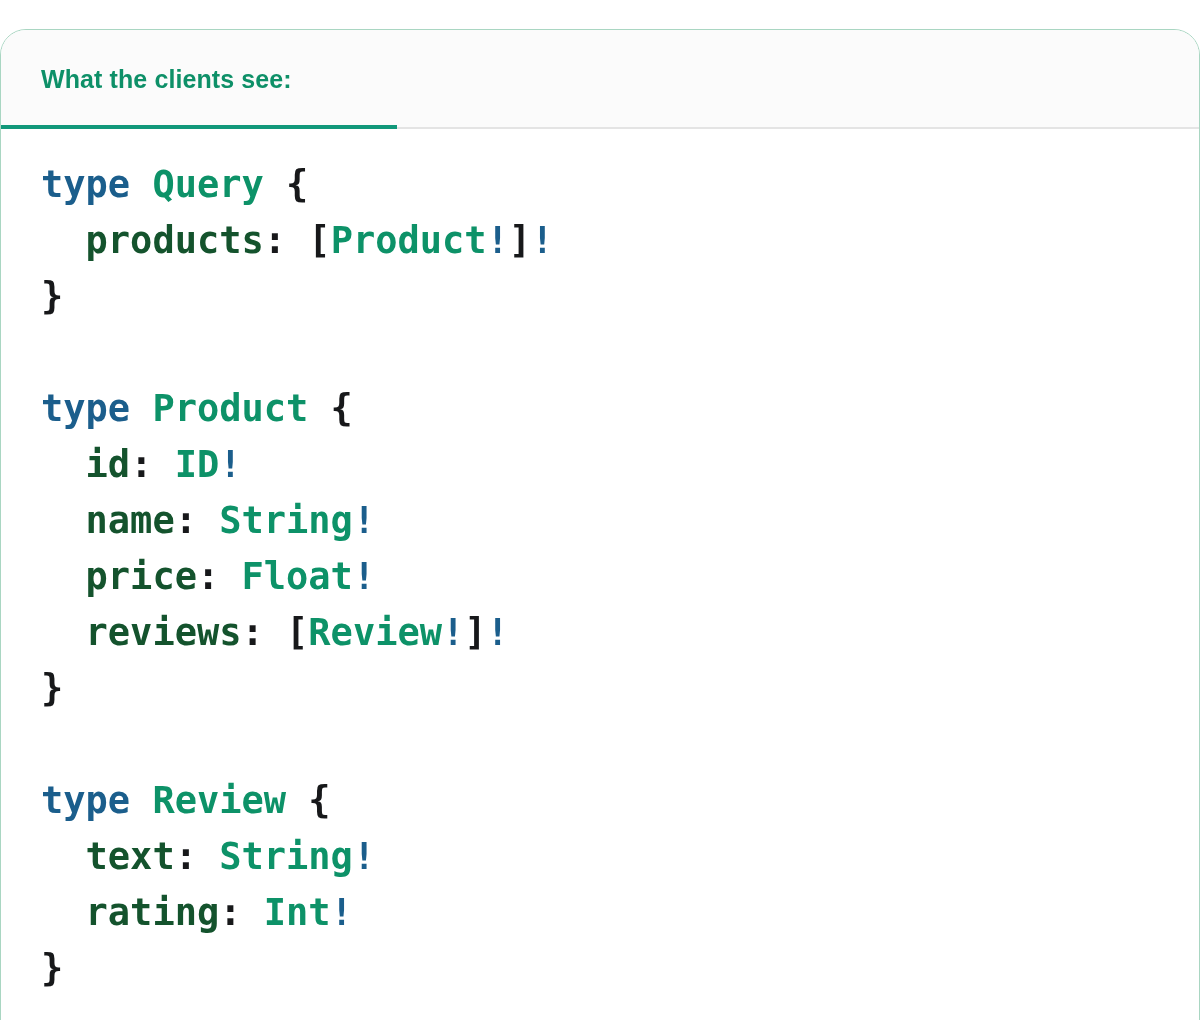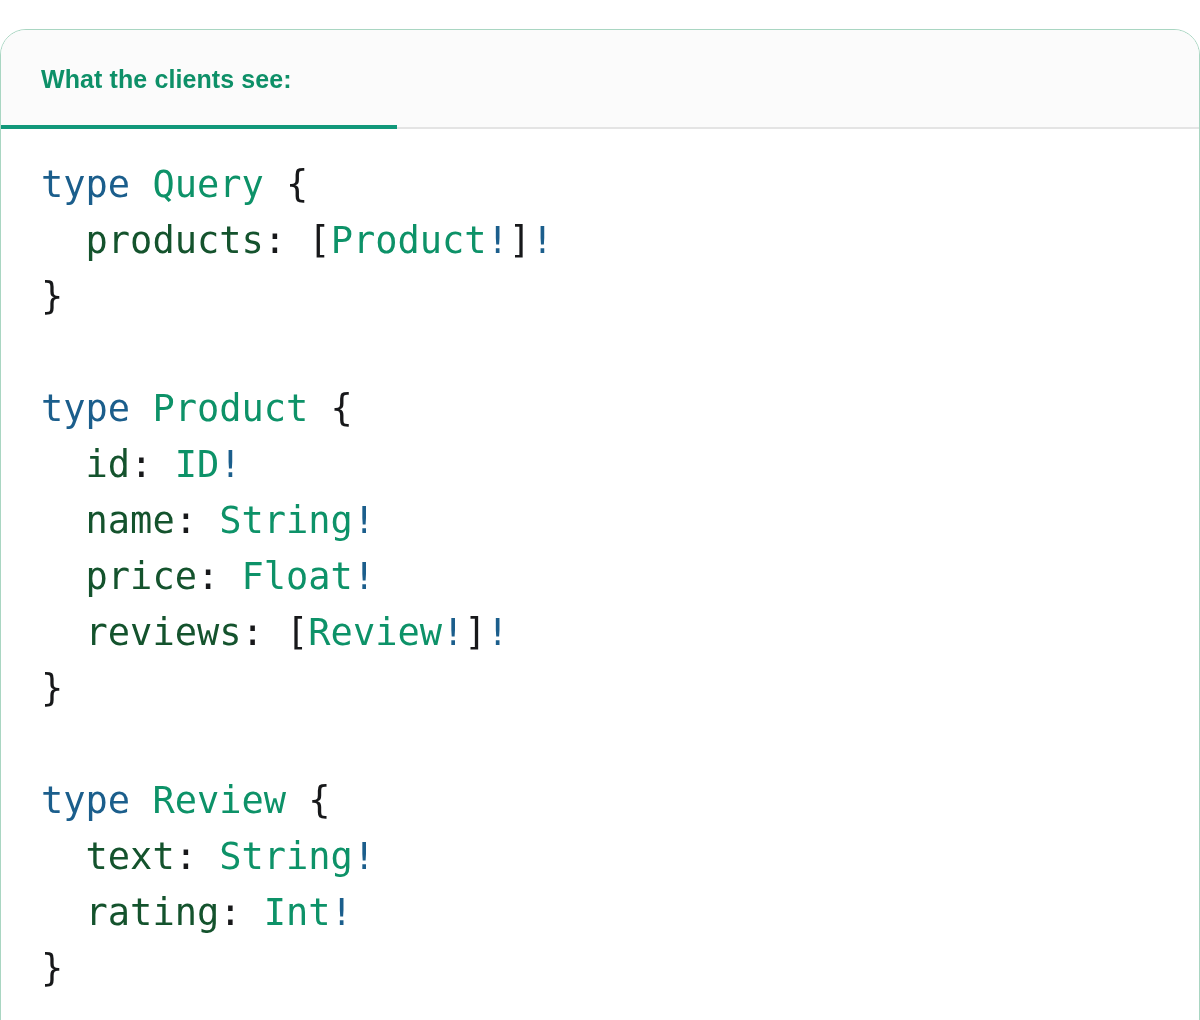--- a/index.html
+++ b/index.html
@@ -74,21 +74,21 @@
     overflow: hidden;
   }
   pre.code {
     margin: 0;
     padding: 28px 0 0 0;
     font-family: "DejaVu Sans Mono", "Liberation Mono", monospace;
     font-size: 37px;
     line-height: 56px;
     white-space: pre;
     color: #17181a;
-    font-weight: 400;
+    font-weight: 700;
   }
   .ln {
     display: block;
     height: 56px;
     padding-left: 40px;
     white-space: pre;
   }
   .ln.blank { color: transparent; }
 
   

